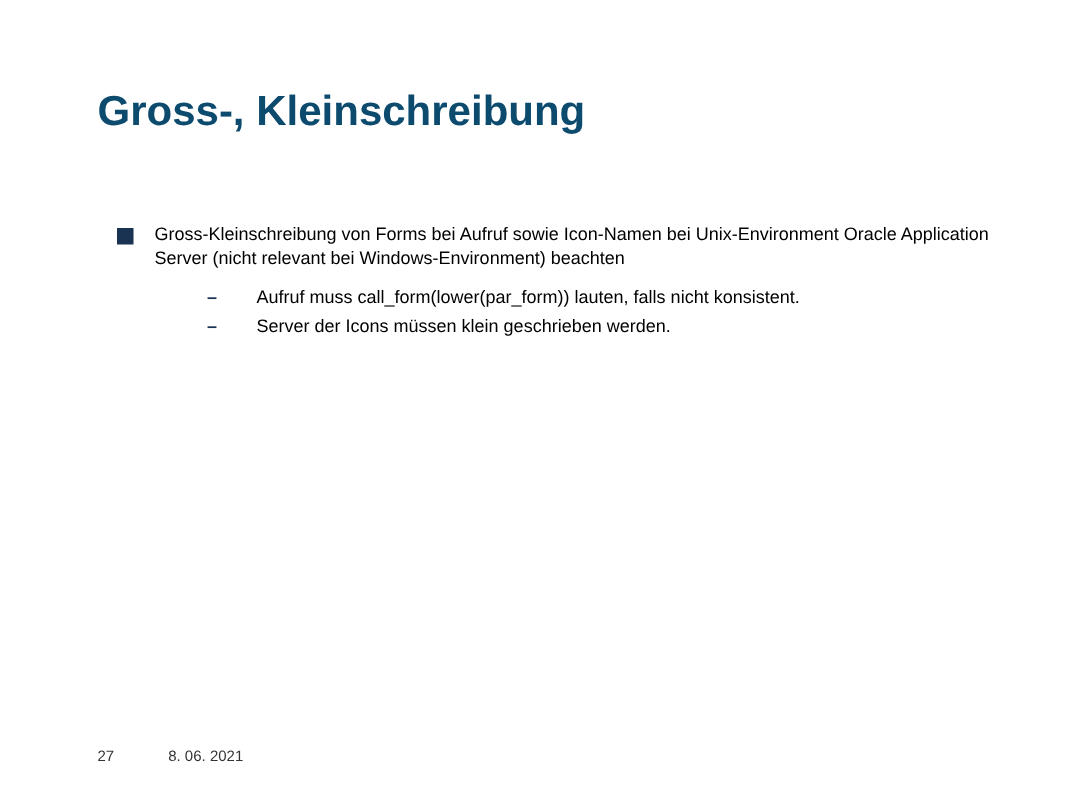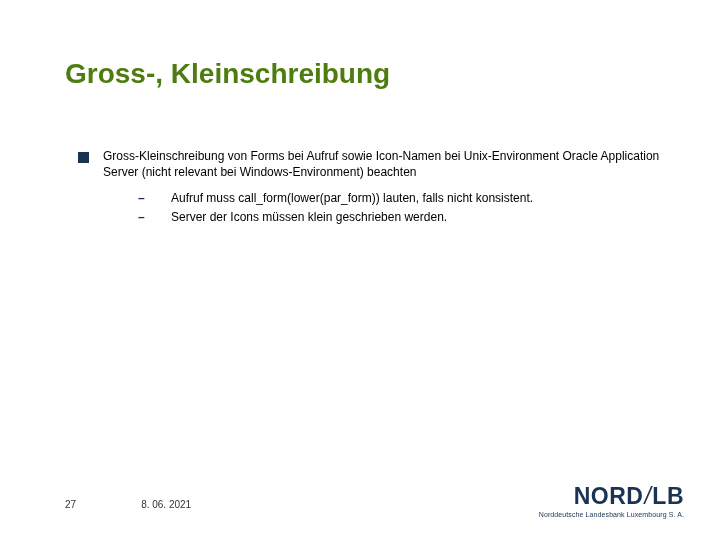--- a/index.html
+++ b/index.html
@@ -17,21 +17,21 @@
     width: 720px;
     height: 540px;
     box-sizing: border-box;
   }
   .title {
     position: absolute;
     top: 58px;
     left: 65px;
     font-size: 28px;
     font-weight: bold;
-    color: #4d7c0f;
+    color: #0c4a6e;
   }
   .body {
     position: absolute;
     top: 148px;
     left: 78px;
     right: 60px;
     font-size: 12px;
     line-height: 1.35;
     color: #000;
   }
@@ -73,21 +73,20 @@
     margin-left: 11px;
   }
   .footer {
     position: absolute;
     left: 65px;
     bottom: 30px;
     display: flex;
     align-items: baseline;
     font-size: 10px;
     color: #333;
-    gap: 29px;
   }
   .footer .page {
     margin-right: 36px;
   }
   .logo {
     position: absolute;
     right: 36px;
     bottom: 22px;
     text-align: right;
   }
@@ -139,22 +138,14 @@
       </div>
     </div>
 
   </div>
 
   <div class="footer">
     <span class="page">27</span>
     <span class="date">8. 06. 2021</span>
   </div>
 
-  <div class="logo">
-    <div class="brand">
-      <span>NORD</span>
-      <span class="slash">/</span>
-      <span>LB</span>
-    </div>
-    <div class="sub">Norddeutsche Landesbank Luxembourg S. A.</div>
-  </div>
 
 </div>
 
 </body></html>

